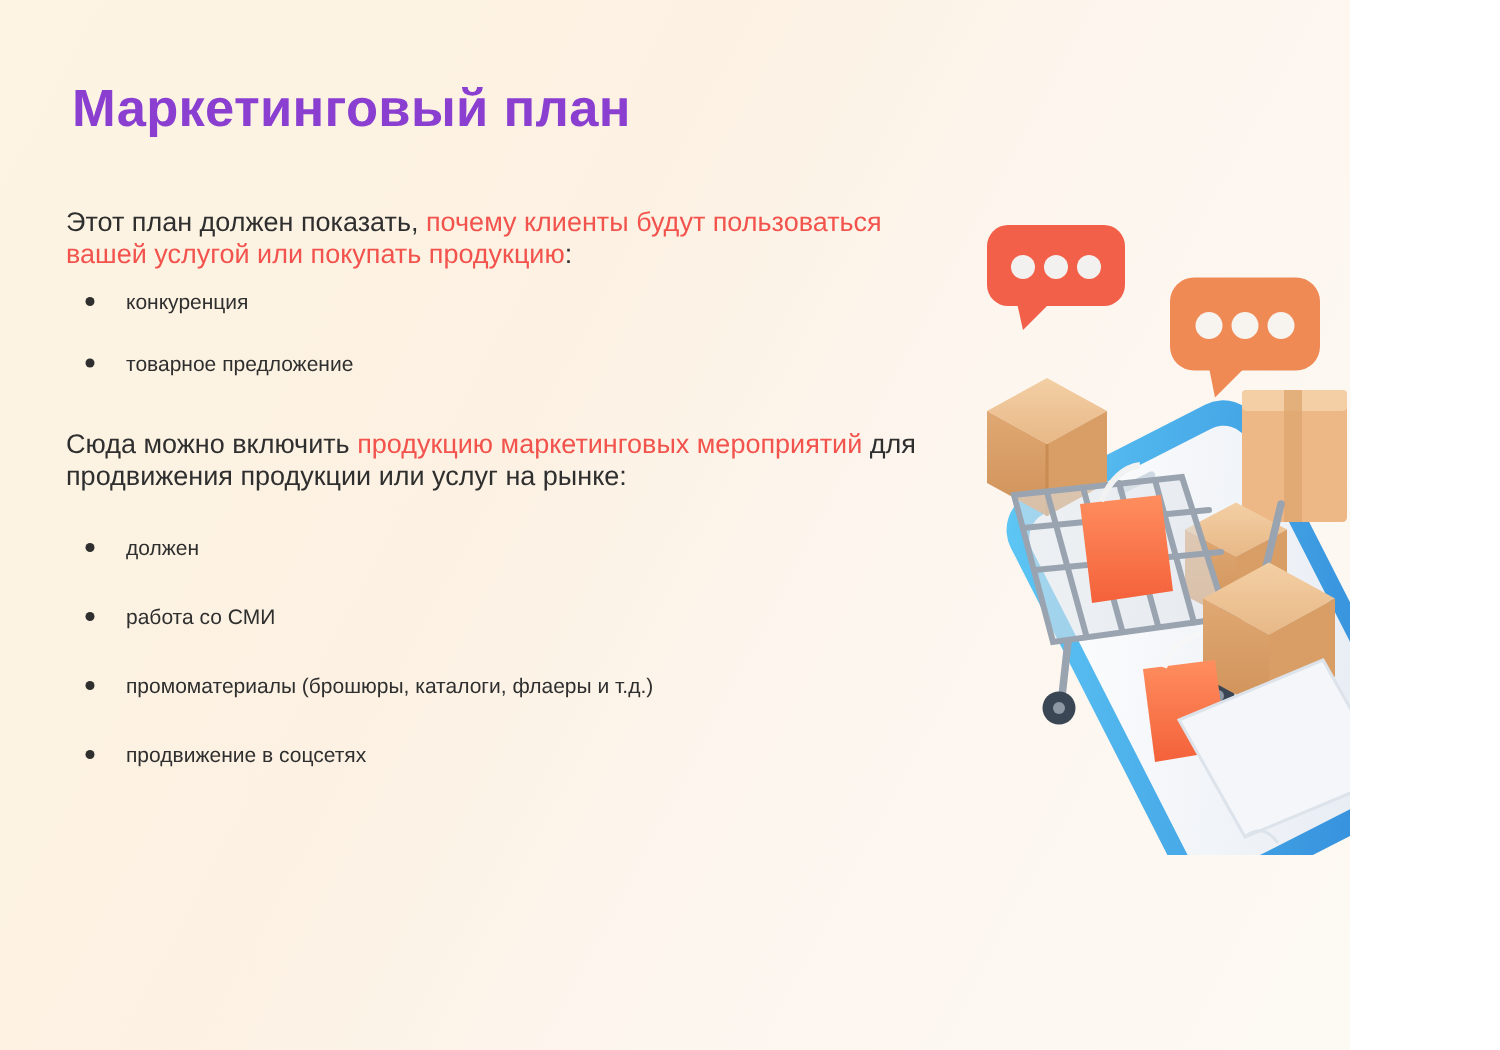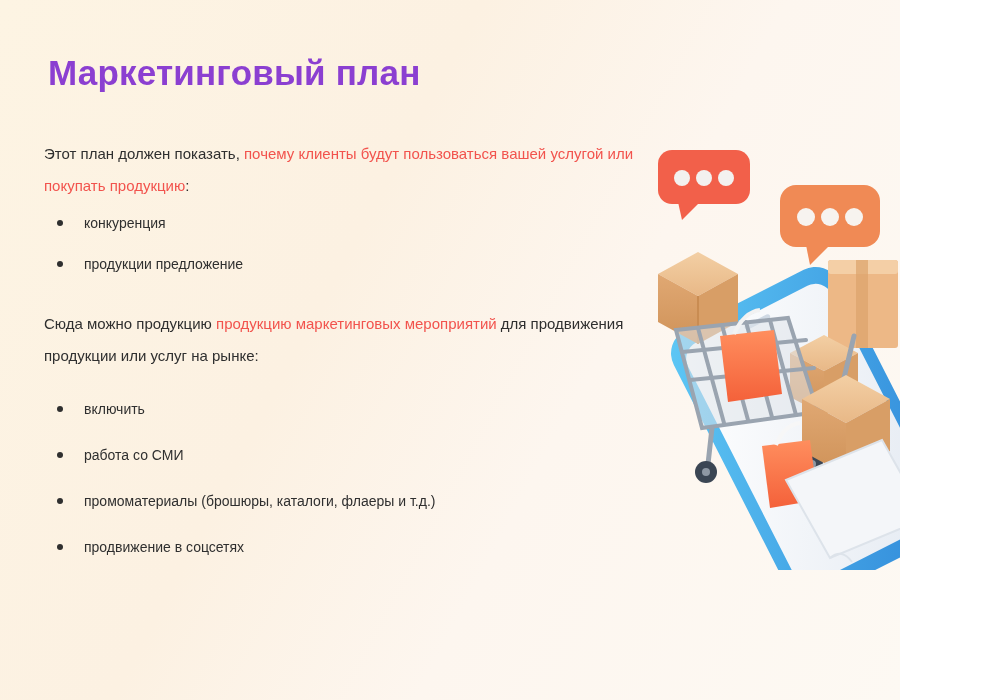--- a/index.html
+++ b/index.html
@@ -30,22 +30,22 @@
     color: #8b3fd1;
     letter-spacing: 0.2px;
   }
   .content {
     position: absolute;
     left: 44px;
     top: 138px;
     width: 600px;
   }
   .para {
-    font-size: 15px;
-    line-height: 32px;
+    font-size: 18px;
+    line-height: 21px;
     color: #2f2f2f;
     margin: 0 0 6px 0;
   }
   .para .hl {
     color: #f2534d;
   }
   .bullets {
     list-style: none;
     margin: 10px 0 0 0;
     padding: 0;
@@ -88,31 +88,31 @@
 <div class="slide">
 
   <h1 class="title">Маркетинговый план</h1>
 
   <div class="content">
 
     <p class="para"><span>Этот план должен показать, </span><span class="hl">почему клиенты будут пользоваться вашей услугой или покупать продукцию</span><span>:</span></p>
 
     <ul class="bullets first">
       <li>конкуренция</li>
-      <li>продукции предложение</li>
+      <li>товарное предложение</li>
     </ul>
 
     <div class="gap-1"></div>
 
-    <p class="para"><span>Сюда можно продукцию </span><span class="hl">продукцию маркетинговых мероприятий</span><span> для продвижения продукции или услуг на рынке:</span></p>
+    <p class="para"><span>Сюда можно включить </span><span class="hl">продукцию маркетинговых мероприятий</span><span> для продвижения продукции или услуг на рынке:</span></p>
 
     <div class="gap-2"></div>
 
     <ul class="bullets second">
-      <li>включить</li>
+      <li>должен</li>
       <li>работа со СМИ</li>
       <li>промоматериалы (брошюры, каталоги, флаеры и т.д.)</li>
       <li>продвижение в соцсетях</li>
     </ul>
 
   </div>
 
   <div class="art">
     <svg width="340" height="430" viewBox="0 0 340 430" xmlns="http://www.w3.org/2000/svg">
       <defs>

